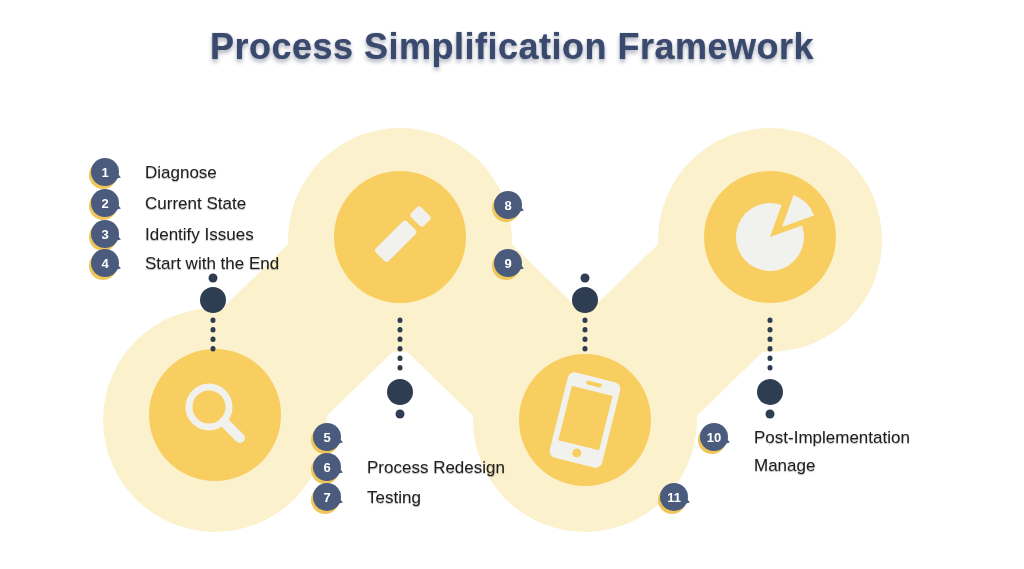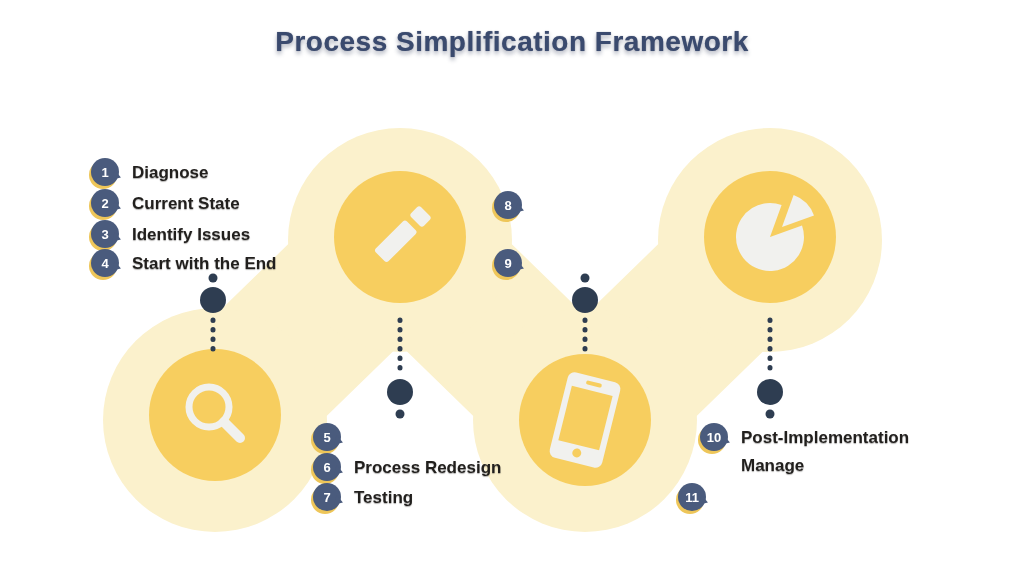--- a/index.html
+++ b/index.html
@@ -3,43 +3,43 @@
 <meta charset="utf-8">
 <style>
   html,body{margin:0;padding:0;background:#ffffff;}
   .canvas{
     position:relative;width:1024px;height:569px;background:#ffffff;
     overflow:hidden;font-family:"Liberation Sans",sans-serif;
   }
   .bg-svg{position:absolute;left:0;top:0;width:1024px;height:569px;}
   .title{
     position:absolute;left:0;top:26px;width:1024px;margin:0;
-    text-align:center;font-size:28px;font-weight:800;letter-spacing:.5px;
+    text-align:center;font-size:36px;font-weight:800;letter-spacing:.5px;
     color:#3a4a6e;
     text-shadow:0 3px 4px rgba(45,55,85,.40), 0 0 1px rgba(45,55,85,.55);
   }
   .step{
     position:absolute;display:flex;align-items:flex-start;
   }
   .badge{
     position:relative;width:28px;height:28px;border-radius:50%;
     background:#4a5b7d;color:#ffffff;flex:0 0 28px;
     display:flex;align-items:center;justify-content:center;
     font-size:13px;font-weight:700;
     box-shadow:-2px 3px 0 0 #eec659;
     z-index:2;
   }
   .badge::after{
     content:"";position:absolute;right:-7px;bottom:4px;
     border:5px solid transparent;border-left:8px solid #4a5b7d;
     transform:rotate(18deg);
   }
   .label{
-    margin-left:13px;padding-top:1px;
-    font-size:17px;font-weight:700;color:#211f1d;line-height:28px;
+    margin-left:26px;padding-top:1px;
+    font-size:17px;font-weight:400;color:#211f1d;line-height:28px;
     white-space:nowrap;
     text-shadow:0 1px 1px rgba(33,31,29,.35);
   }
   .step.wrap .label{white-space:normal;}
   .step.w8 .label{max-width:150px;}
   .step.w10 .label{max-width:200px;}
 </style>
 </head>
 <body>
 
@@ -164,19 +164,19 @@
         <span>9</span>
       </div>
   </div>
 
   <div class="step wrap w10" style="left:700px;top:423px">
     <div class="badge">
         <span>10</span>
       </div>
     <div class="label">Post-Implementation Manage</div>
   </div>
-  <div class="step" style="left:678px;top:483px">
+  <div class="step" style="left:660px;top:483px">
     <div class="badge">
         <span>11</span>
       </div>
   </div>
 
 </div>
 
 </body></html>

